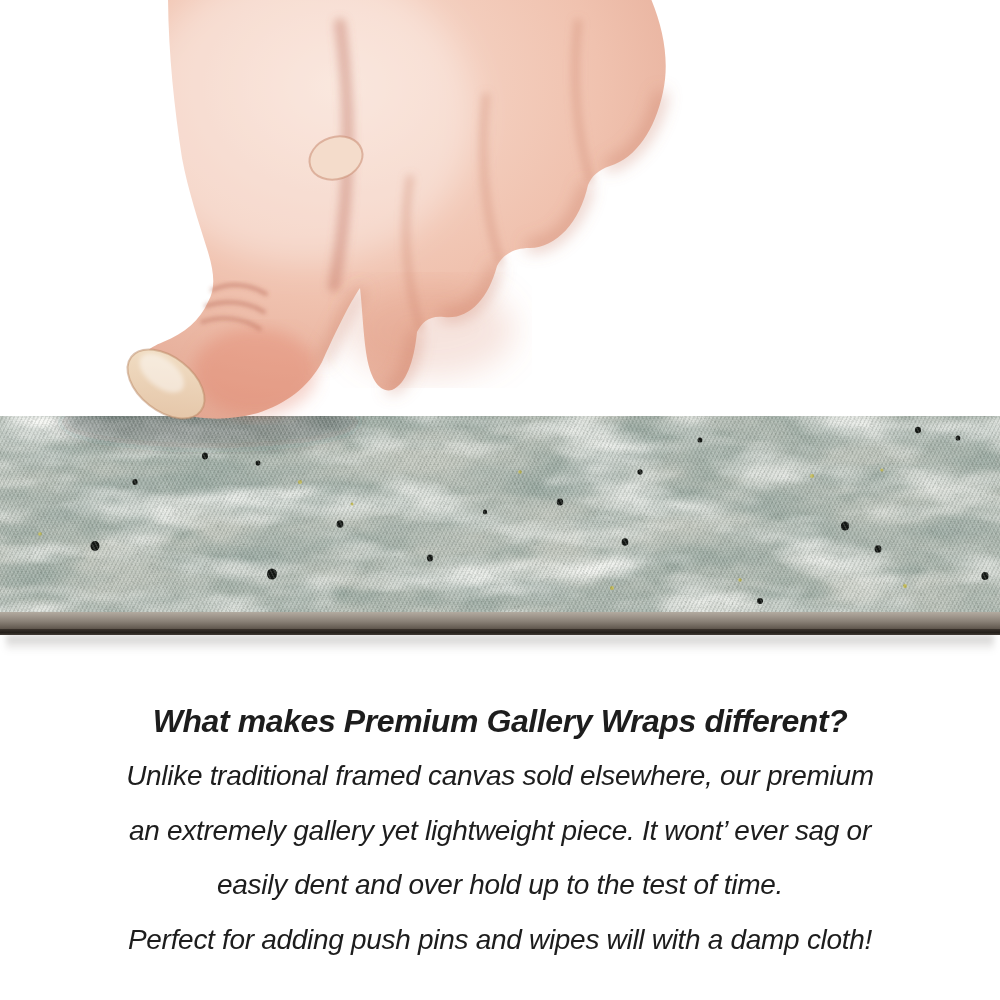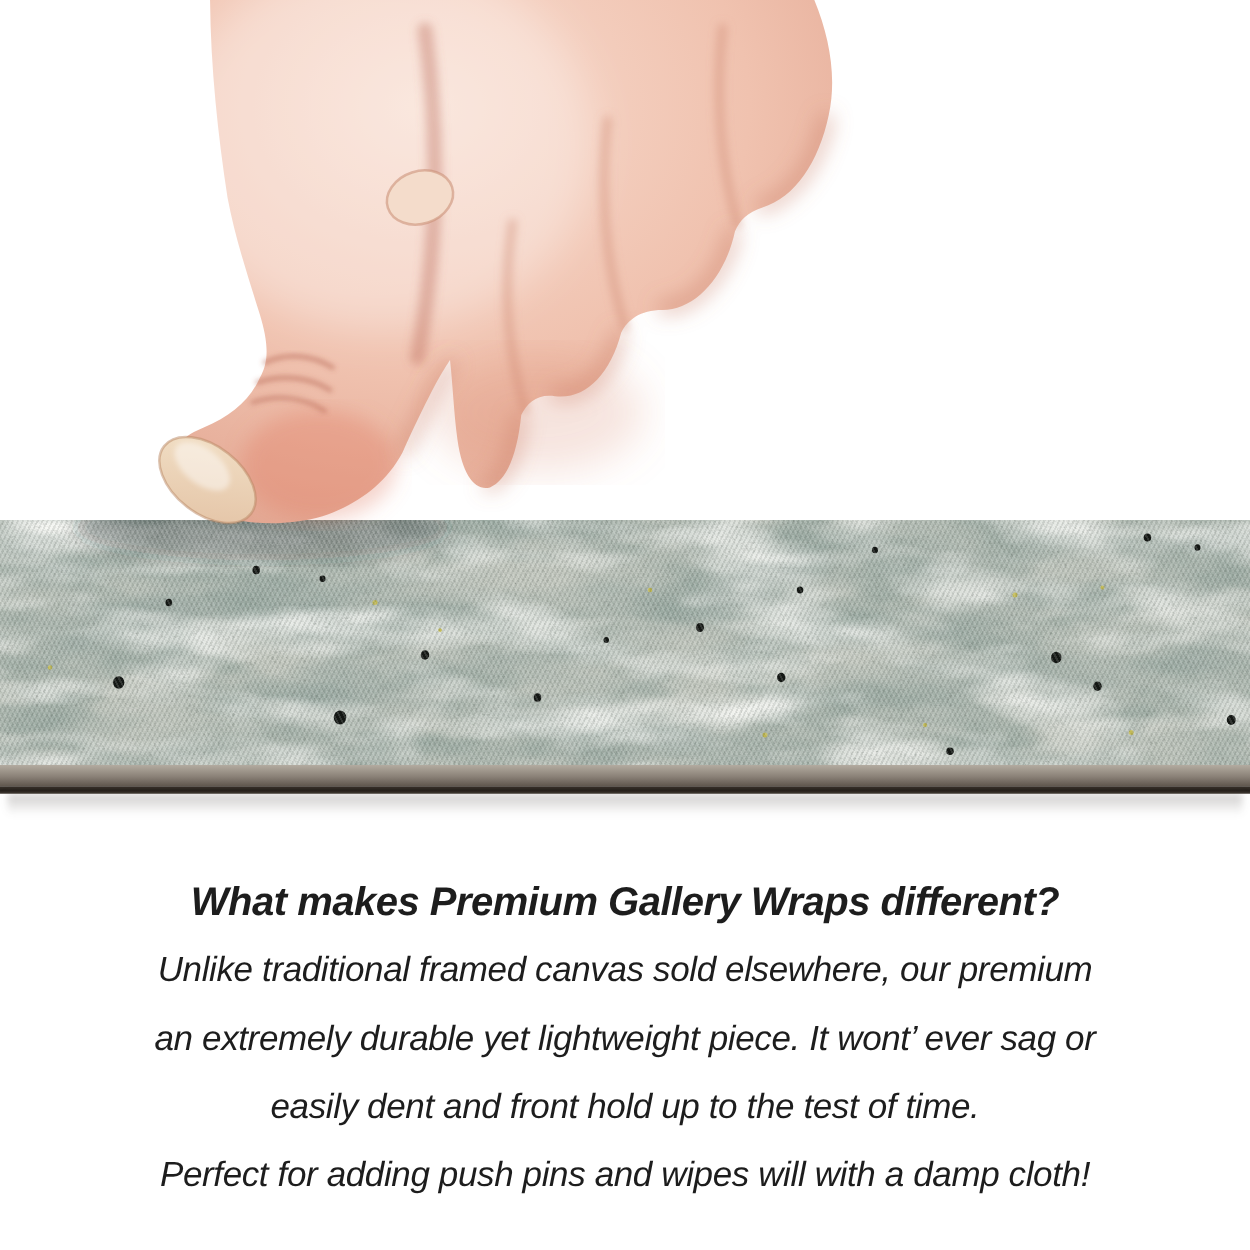--- a/index.html
+++ b/index.html
@@ -203,18 +203,18 @@
       <g transform="rotate(38 166 384)">
         <ellipse cx="166" cy="384" rx="44" ry="27" fill="url(#gNail)" stroke="rgba(185,135,100,0.5)" stroke-width="2"></ellipse>
         <ellipse cx="156" cy="378" rx="26" ry="14" fill="rgba(255,255,255,0.45)" filter="url(#b2)"></ellipse>
       </g>
     </svg>
   </div>
 
   <div class="copy">
     <p class="heading">What makes Premium Gallery Wraps different?</p>
     <p class="line">Unlike traditional framed canvas sold elsewhere, our premium</p>
-    <p class="line">an extremely durable yet lightweight piece. It wont’ ever sag or</p>
-    <p class="line">easily dent and front hold up to the test of time.</p>
+    <p class="line">an extremely gallery yet lightweight piece. It wont’ ever sag or</p>
+    <p class="line">easily dent and over hold up to the test of time.</p>
     <p class="line">Perfect for adding push pins and wipes will with a damp cloth!</p>
   </div>
 
 </div>
 
 </body></html>

